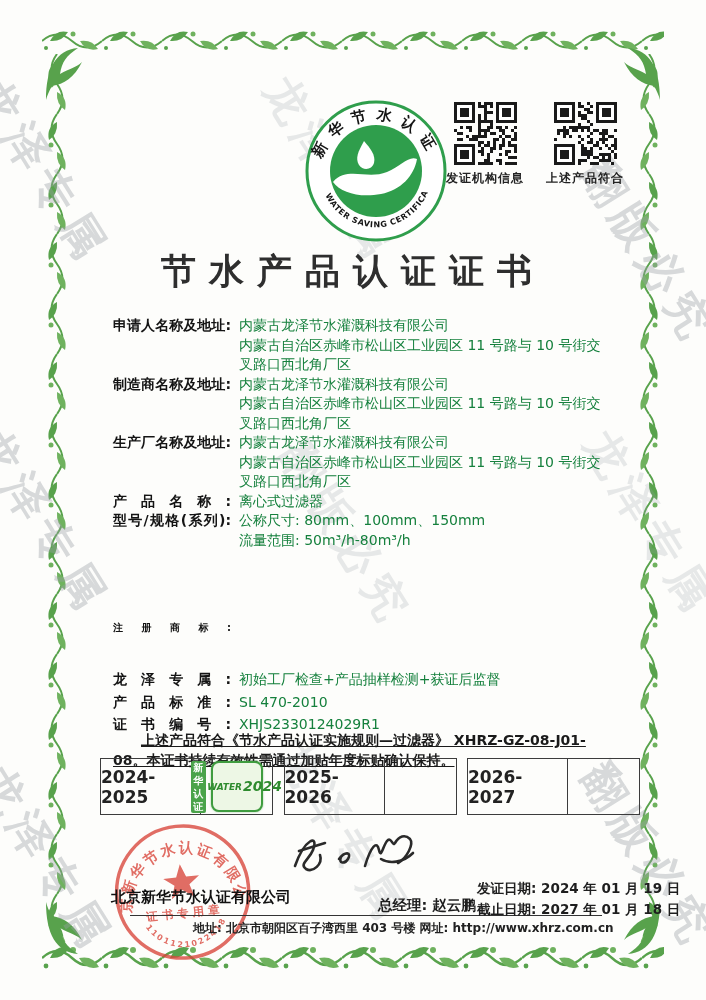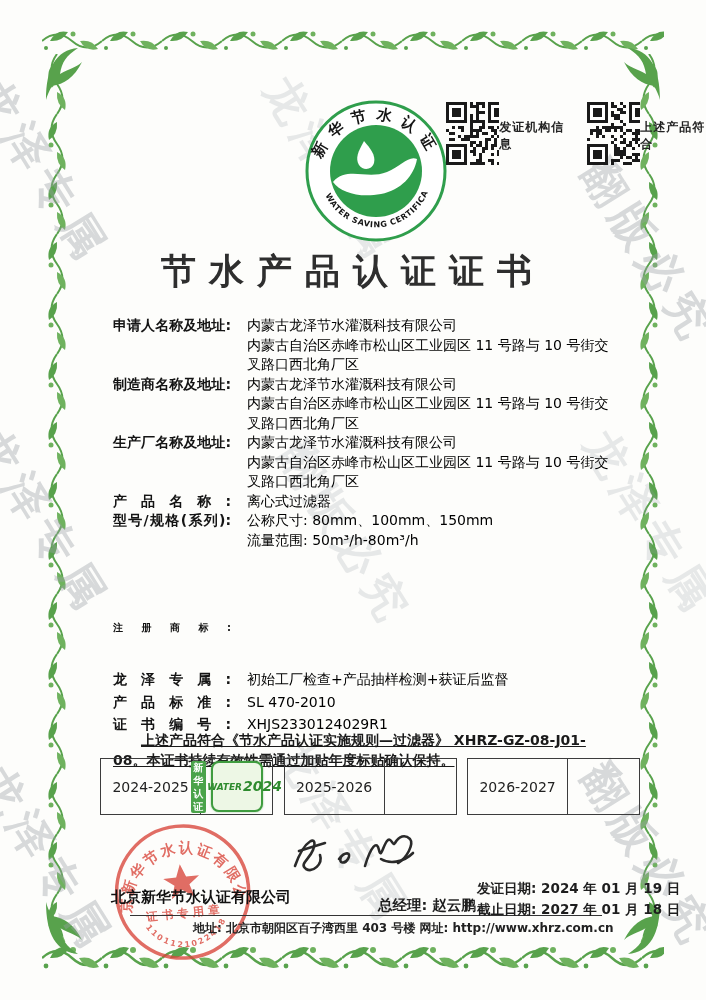--- a/index.html
+++ b/index.html
@@ -15,47 +15,47 @@
     font-size:44px;font-weight:bold;letter-spacing:8px;color:#9aa0a6;
     opacity:.38;transform:rotate(58deg);transform-origin:left top;
   }
   .wm.faint{opacity:.22;}
   
   .b-strip{position:absolute;z-index:0;}
   
   .content{position:absolute;inset:0;z-index:2;}
   .logo{position:absolute;left:291px;top:96px;}
   .qr-group{position:absolute;left:446px;top:102px;display:flex;gap:22px;}
-  .qr-item{display:flex;align-items:center;justify-content:flex-end;}
+  .qr-item{display:flex;flex-direction:column;align-items:center;justify-content:flex-end;}
   .qr-label{font-size:12px;font-weight:bold;margin-top:5px;letter-spacing:1px;color:#222;}
   .title{
     position:absolute;left:0;right:0;top:248px;text-align:center;
     font-size:35px;font-weight:bold;letter-spacing:13px;color:#2e2e2e;
   }
   .fields{position:absolute;left:113px;top:316px;width:506px;font-size:14px;line-height:19.5px;}
   .frow{display:flex;align-items:flex-start;}
   .lbl{
     flex:0 0 118px;font-weight:bold;text-align:justify;text-align-last:justify;
     -moz-text-align-last:justify;color:#141414;
   }
-  .val{flex:1;margin-left:16px;font-weight:500;color:#000000;}
+  .val{flex:1;margin-left:8px;font-weight:500;color:#15803d;}
   .val div{min-height:19.5px;}
   .trademark{position:absolute;left:113px;top:621px;width:506px;font-size:10px;}
   .certrows{position:absolute;left:113px;top:668px;width:506px;font-size:14px;line-height:22.5px;}
   .statement{
     position:absolute;left:113px;top:731px;width:505px;
     font-size:14px;line-height:19.5px;text-indent:2em;font-weight:bold;color:#1a1a1a;text-decoration:underline;
   }
   .yearboxes{
     position:absolute;left:100px;top:758px;width:540px;height:55px;
     display:flex;justify-content:space-between;
   }
   .ybox{width:171px;height:55px;border:1.5px solid #3c3c3c;display:flex;background:transparent;}
   .ybox .ycell{flex:0 0 58%;display:flex;align-items:center;justify-content:center;
-    font-size:14px;font-weight:normal;color:#222;}
+    font-size:17px;font-weight:bold;color:#222;}
   .ybox .scell{flex:1;border-left:1.5px solid #3c3c3c;display:flex;align-items:center;justify-content:center;}
   .sticker{
     width:48px;height:47px;border:2px solid #3f9c3f;border-radius:8px;background:#edf7e5;
     display:flex;flex-direction:row;align-items:center;justify-content:center;gap:1px;
     box-shadow:0 0 2px rgba(63,156,63,.6);
   }
   .sticker .s1{font-size:10px;font-weight:bold;color:#fff;background:#4aa34a;
     padding:0 2px;border-radius:2px;letter-spacing:1px;line-height:13px;}
   .sticker .s2{font-size:9px;font-weight:bold;font-style:italic;color:#2e8b2e;line-height:10px;}
   .sticker .s3{font-size:14px;font-weight:bold;font-style:italic;color:#2e8b2e;line-height:11px;}

